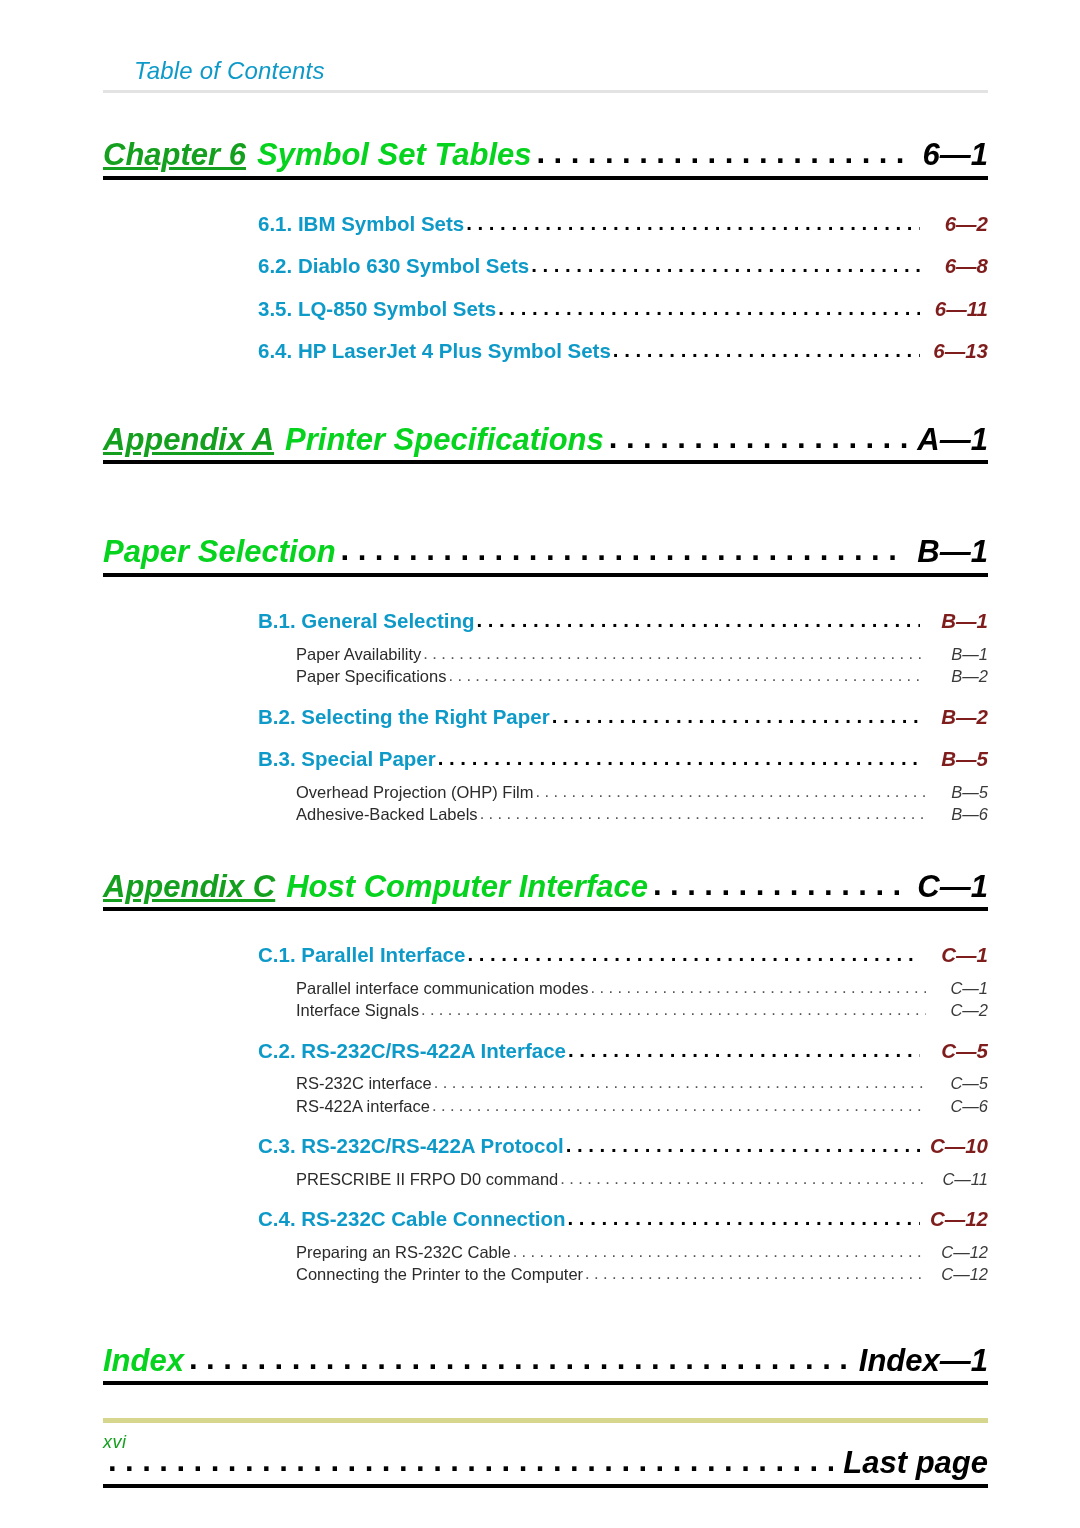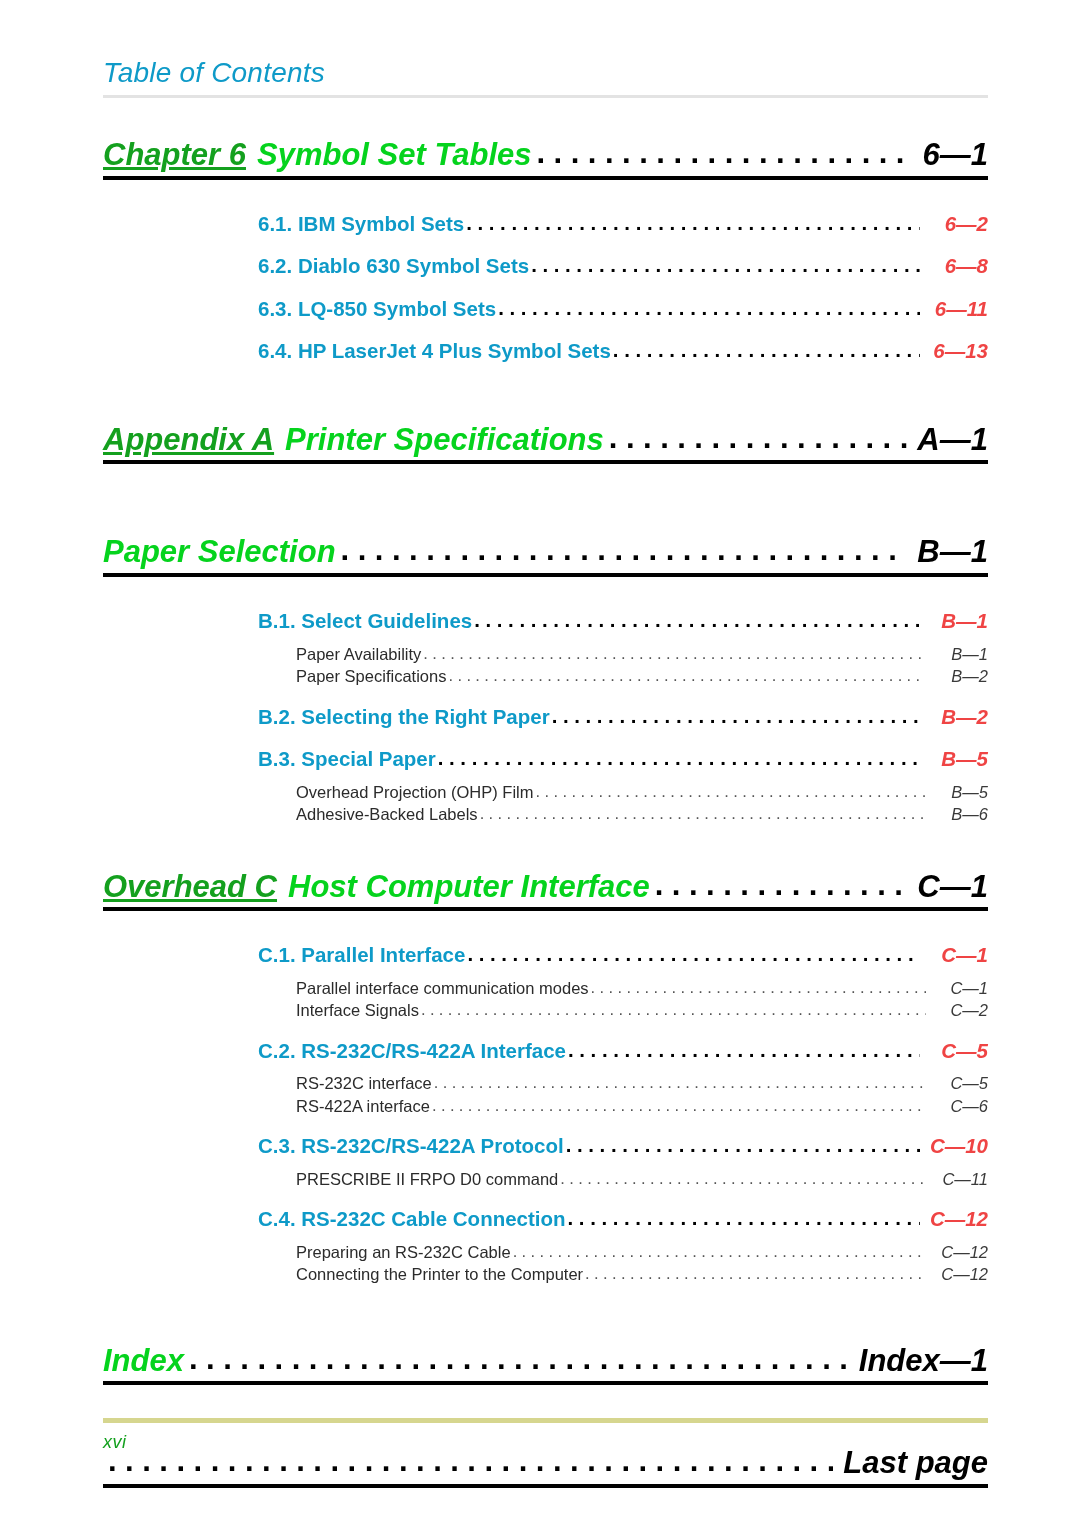--- a/index.html
+++ b/index.html
@@ -18,26 +18,27 @@
   }
 
   
   .running-header {
     position: absolute;
     left: 103px;
     top: 58px;
     width: 885px;
   }
   .running-header-text {
-    font-size: 28px;
+    font-size: 24px;
     font-style: italic;
     color: #0e9ac8;
     letter-spacing: 0.2px;
     line-height: 1.1;
     white-space: nowrap;
+    margin-left: 31px;
   }
   .running-header-rule {
     margin-top: 6px;
     height: 3px;
     background: #e3e3e3;
     width: 885px;
   }
 
   
   .toc-body {
@@ -122,21 +123,21 @@
     flex: 1 1 auto;
     overflow: hidden;
     color: #000000;
     letter-spacing: 5.6px;
     font-size: 20.5px;
     position: relative;
     top: -1px;
     margin: 0 2px 0 2px;
   }
   .lvl2-page {
-    color: #ef4444;
+    color: #7f1d1d;
     font-style: italic;
     font-weight: bold;
     flex: 0 0 auto;
     text-align: right;
     min-width: 62px;
     padding-left: 4px;
   }
 
   
   .lvl3 {
@@ -237,21 +238,21 @@
     <div class="lvl2">
       <div class="lvl2-line">
         <span class="lvl2-title">6.2. Diablo 630 Symbol Sets</span>
         <span class="lvl2-leader">.........................................................................................</span>
         <span class="lvl2-page">6—8</span>
       </div>
     </div>
     <div class="sp-22"></div>
     <div class="lvl2">
       <div class="lvl2-line">
-        <span class="lvl2-title">6.3. LQ-850 Symbol Sets</span>
+        <span class="lvl2-title">3.5. LQ-850 Symbol Sets</span>
         <span class="lvl2-leader">.........................................................................................</span>
         <span class="lvl2-page">6—11</span>
       </div>
     </div>
     <div class="sp-22"></div>
     <div class="lvl2">
       <div class="lvl2-line">
         <span class="lvl2-title">6.4. HP LaserJet 4 Plus Symbol Sets</span>
         <span class="lvl2-leader">.........................................................................................</span>
         <span class="lvl2-page">6—13</span>
@@ -278,21 +279,21 @@
         <span class="lvl1-leader">.........................................................................................</span>
         <span class="lvl1-page">B—1</span>
       </div>
       <div class="lvl1-rule"></div>
     </div>
 
     <div class="sp-34"></div>
 
     <div class="lvl2">
       <div class="lvl2-line">
-        <span class="lvl2-title">B.1. Select Guidelines</span>
+        <span class="lvl2-title">B.1. General Selecting</span>
         <span class="lvl2-leader">.........................................................................................</span>
         <span class="lvl2-page">B—1</span>
       </div>
     </div>
     <div class="sp-14"></div>
     <div class="lvl3">
       <div class="lvl3-line">
         <span class="lvl3-title">Paper Availability</span>
         <span class="lvl3-leader">.........................................................................................</span>
         <span class="lvl3-page">B—1</span>
@@ -338,21 +339,21 @@
         <span class="lvl3-title">Adhesive-Backed Labels</span>
         <span class="lvl3-leader">.........................................................................................</span>
         <span class="lvl3-page">B—6</span>
       </div>
     </div>
 
     <div class="sp-44"></div>
 
     <div class="lvl1">
       <div class="lvl1-line">
-        <span class="lvl1-num">Overhead C</span>
+        <span class="lvl1-num">Appendix C</span>
         <span class="lvl1-title">Host Computer Interface</span>
         <span class="lvl1-leader">.........................................................................................</span>
         <span class="lvl1-page">C—1</span>
       </div>
       <div class="lvl1-rule"></div>
     </div>
 
     <div class="sp-34"></div>
 
     <div class="lvl2">

